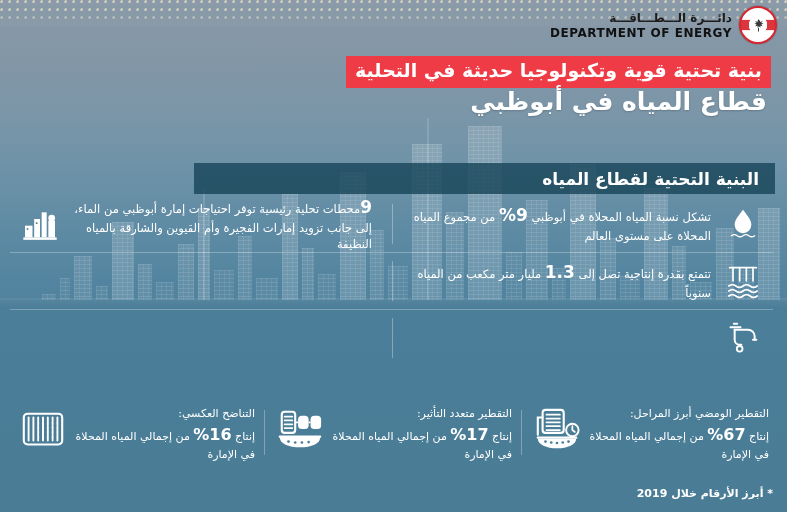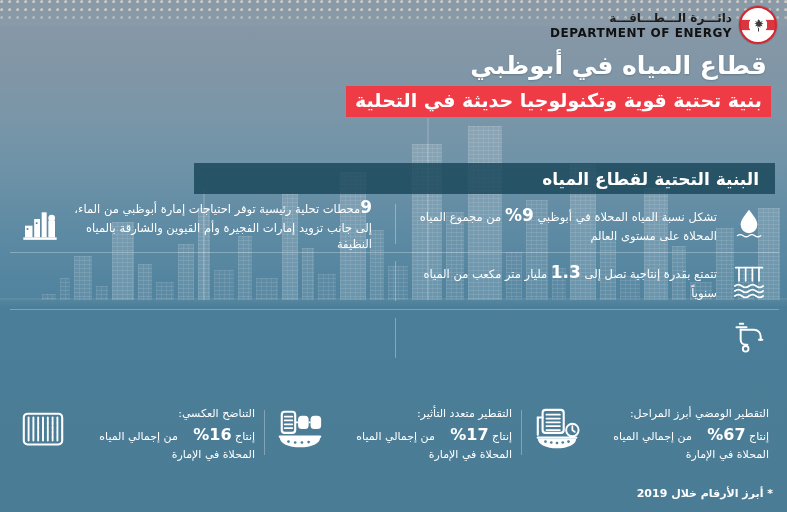--- a/index.html
+++ b/index.html
@@ -101,21 +101,21 @@
     display:flex;align-items:center;justify-content:flex-start;
     padding:0 16px;box-sizing:border-box;
   }
   .sec-bar span{
     color:#fff;font-weight:bold;font-size:17px;white-space:nowrap;
   }
   #secbar1{left:194px;right:12px;top:163px;}
   #secbar2{left:190px;right:190px;top:368px;}
 
   
-  .rows{position:absolute;left:10px;right:8px;top:196px;height:168px;}
+  .rows{position:absolute;left:10px;right:14px;top:196px;height:168px;}
   .row{
     position:relative;height:56px;display:flex;
   }
   .row + .row{border-top:1px solid rgba(255,255,255,.28);}
   .cell{
     flex:1 1 50%;display:flex;align-items:center;gap:10px;
     padding:0 8px;box-sizing:border-box;position:relative;
   }
   .cell.right-cell{justify-content:flex-start;}
   .cell.left-cell{justify-content:flex-end;}
@@ -144,21 +144,21 @@
     flex:1 1 33.33%;display:flex;align-items:flex-start;gap:6px;
     padding:2px 10px 0 10px;box-sizing:border-box;position:relative;
   }
   .tcard + .tcard::after{
     content:"";position:absolute;right:0;top:6px;bottom:8px;width:1px;
     background:rgba(255,255,255,.30);
   }
   .tcard .ttext{
     color:#fff;font-size:11px;line-height:1.5;text-align:right;flex:1 1 auto;
   }
-  .tcard .ttext b{font-size:16px;font-weight:bold;margin-left:12px;}
+  .tcard .ttext b{font-size:16px;font-weight:bold;}
   .tico{width:50px;height:54px;flex:0 0 50px;display:flex;align-items:flex-start;justify-content:center;color:#fff;}
   .tico svg{width:48px;height:50px;display:block;}
 
   .footnote{
     position:absolute;right:14px;top:487px;
     color:#fff;font-size:11px;font-weight:bold;direction:rtl;
   }
 </style>
 </head>
 <body>
@@ -219,24 +219,24 @@
       <div class="crest-band"></div>
       <svg viewBox="0 0 24 24" width="17" height="17" aria-hidden="true">
         <path fill="#3a3a3a" d="M12 3c1.3 1.2 2.2 2.6 2.6 4.1l3.6-1.4-2.4 2.9 3.3.5-3.2 1.5 2 2.3-3.4-.6.3 3-2.2-2.2-2.2 2.2.3-3-3.4.6 2-2.3-3.2-1.5 3.3-.5L7 5.7l3.6 1.4C11 5.6 10.8 4.2 12 3z"></path>
         <path fill="#3a3a3a" d="M11.3 15.2h1.4v5.4h-1.4z"></path>
       </svg>
     </div>
   </div>
 
   <div class="title-block">
     <div class="t-row">
+      <span class="t-hl">بنية تحتية قوية وتكنولوجيا حديثة في التحلية</span>
+    </div>
+    <div class="t-row">
       <span class="t-main">قطاع المياه في أبوظبي</span>
-    </div>
-    <div class="t-row">
-      <span class="t-hl">بنية تحتية قوية وتكنولوجيا حديثة في التحلية</span>
     </div>
   </div>
 
   <div class="sec-bar" id="secbar1">
     <span>البنية التحتية لقطاع المياه</span>
   </div>
 
   <div class="rows">
 
     <div class="row">

